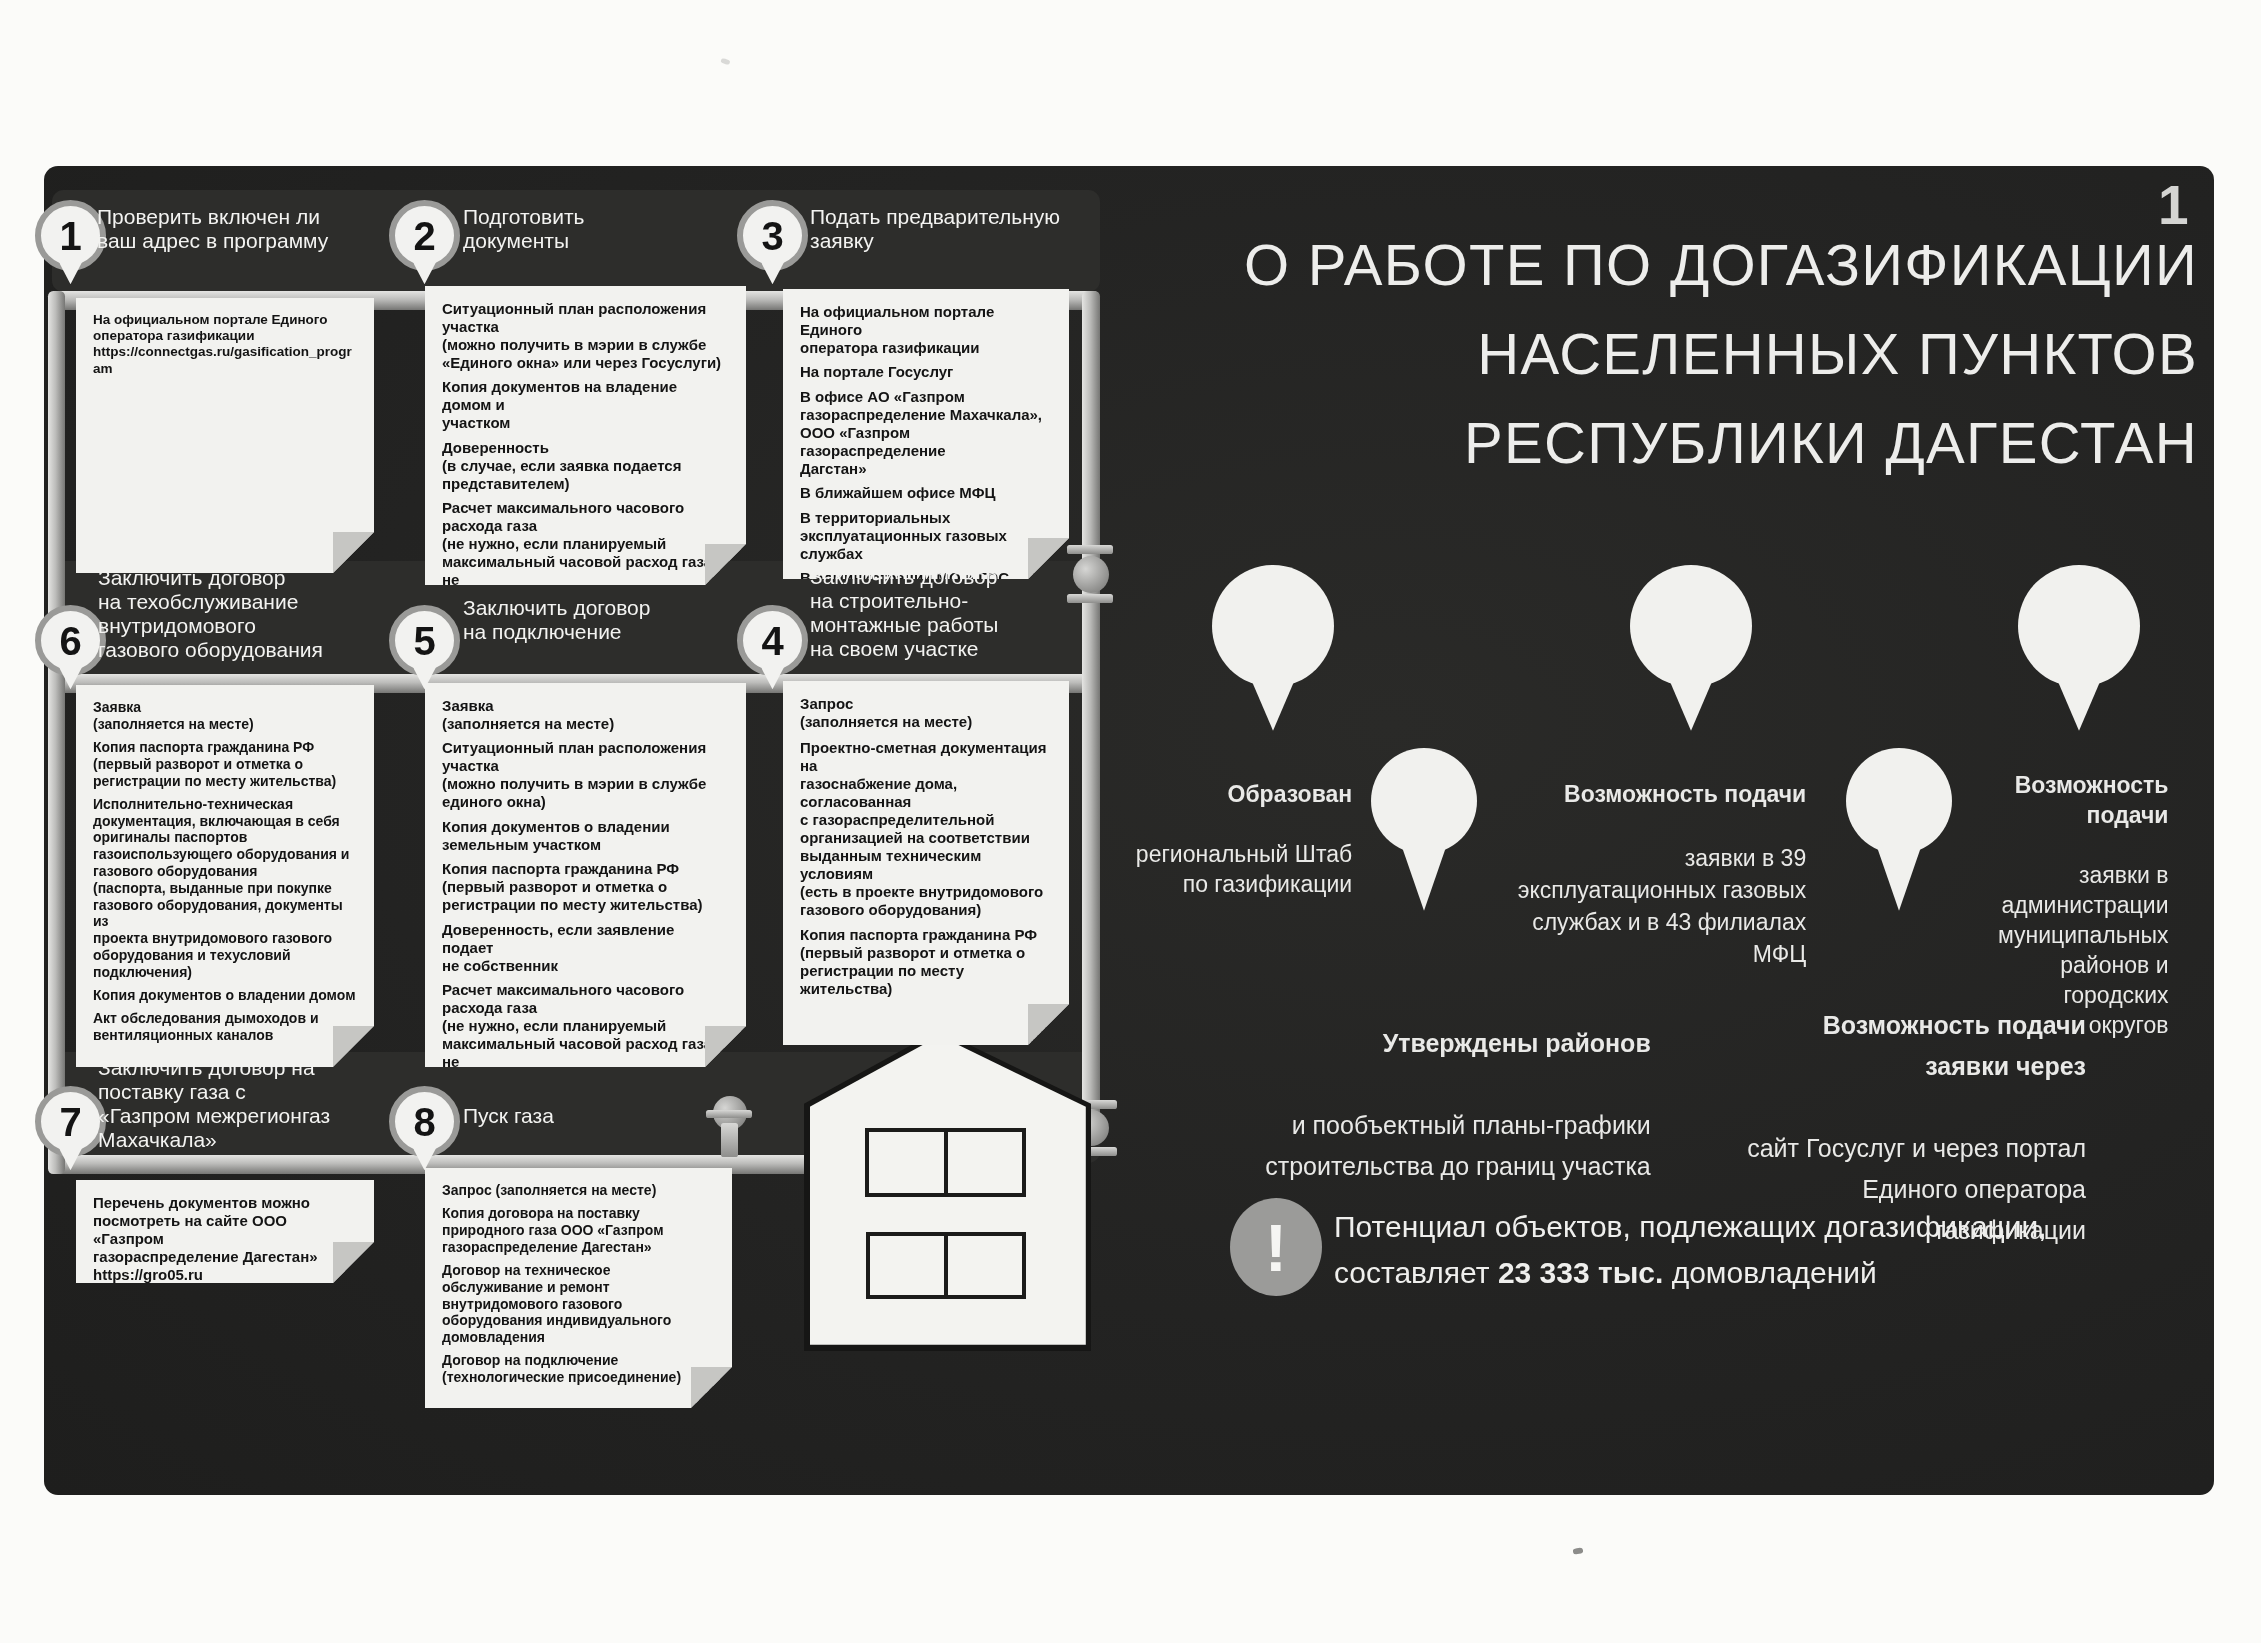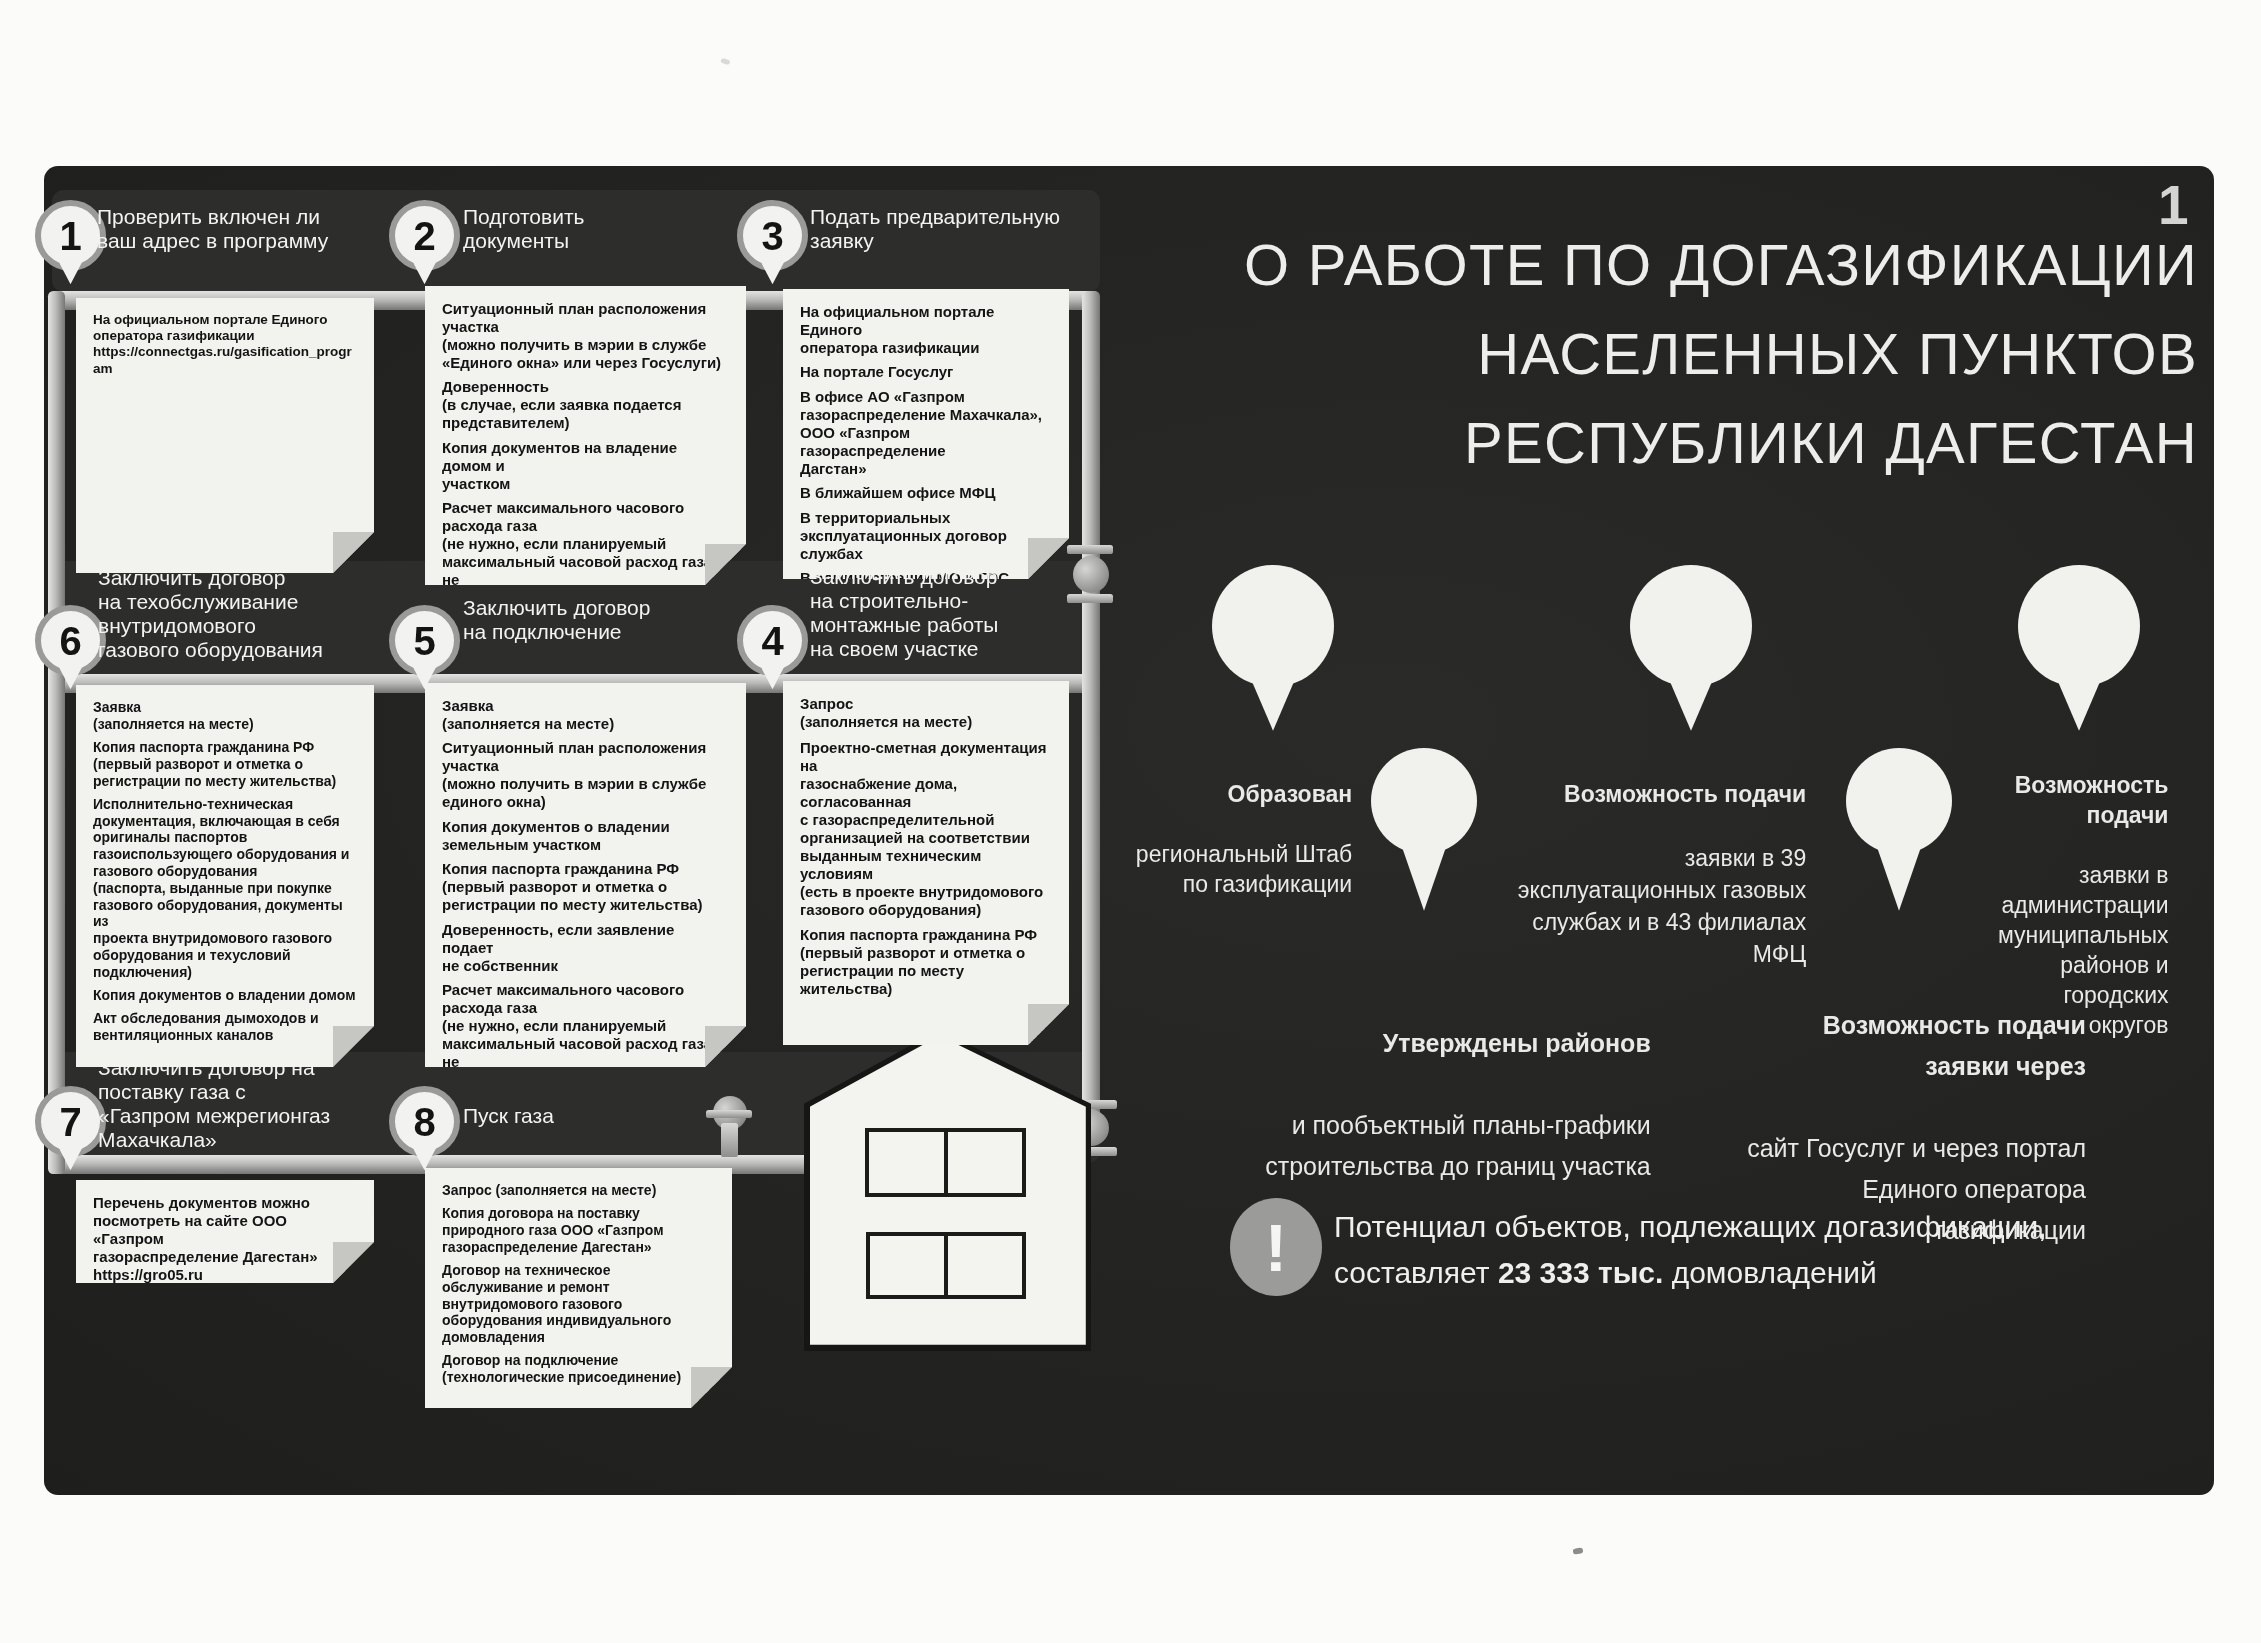--- a/index.html
+++ b/index.html
@@ -164,25 +164,25 @@
     <div class="marker">
       <span class="step-number">2</span>
     </div>
     <div class="s-title">Подготовить
 документы</div>
     <div class="s-note">
           <div class="note-item">Ситуационный план расположения
 участка
 (можно получить в мэрии в службе
 «Единого окна» или через Госуслуги)</div>
+          <div class="note-item">Копия документов на владение домом и
+участком</div>
           <div class="note-item">Доверенность
 (в случае, если заявка подается
 представителем)</div>
-          <div class="note-item">Копия документов на владение домом и
-участком</div>
           <div class="note-item">Расчет максимального часового
 расхода газа
 (не нужно, если планируемый
 максимальный часовой расход газа не
 более 7 куб. метров/час)</div>
         </div>
   </div>
       <div class="step pos-s3">
     <div class="marker">
       <span class="step-number">3</span>
@@ -192,21 +192,21 @@
     <div class="s-note">
           <div class="note-item">На официальном портале Единого
 оператора газификации</div>
           <div class="note-item">На портале Госуслуг</div>
           <div class="note-item">В офисе АО «Газпром
 газораспределение Махачкала»,
 ООО «Газпром газораспределение
 Дагстан»</div>
           <div class="note-item">В ближайшем офисе МФЦ</div>
           <div class="note-item">В территориальных
-эксплуатационных договор
+эксплуатационных газовых
 службах</div>
           <div class="note-item">В администрации МО и ГОС</div>
         </div>
   </div>
       <div class="step pos-s6">
     <div class="marker">
       <span class="step-number">6</span>
     </div>
     <div class="s-title">Заключить договор
 на техобслуживание

